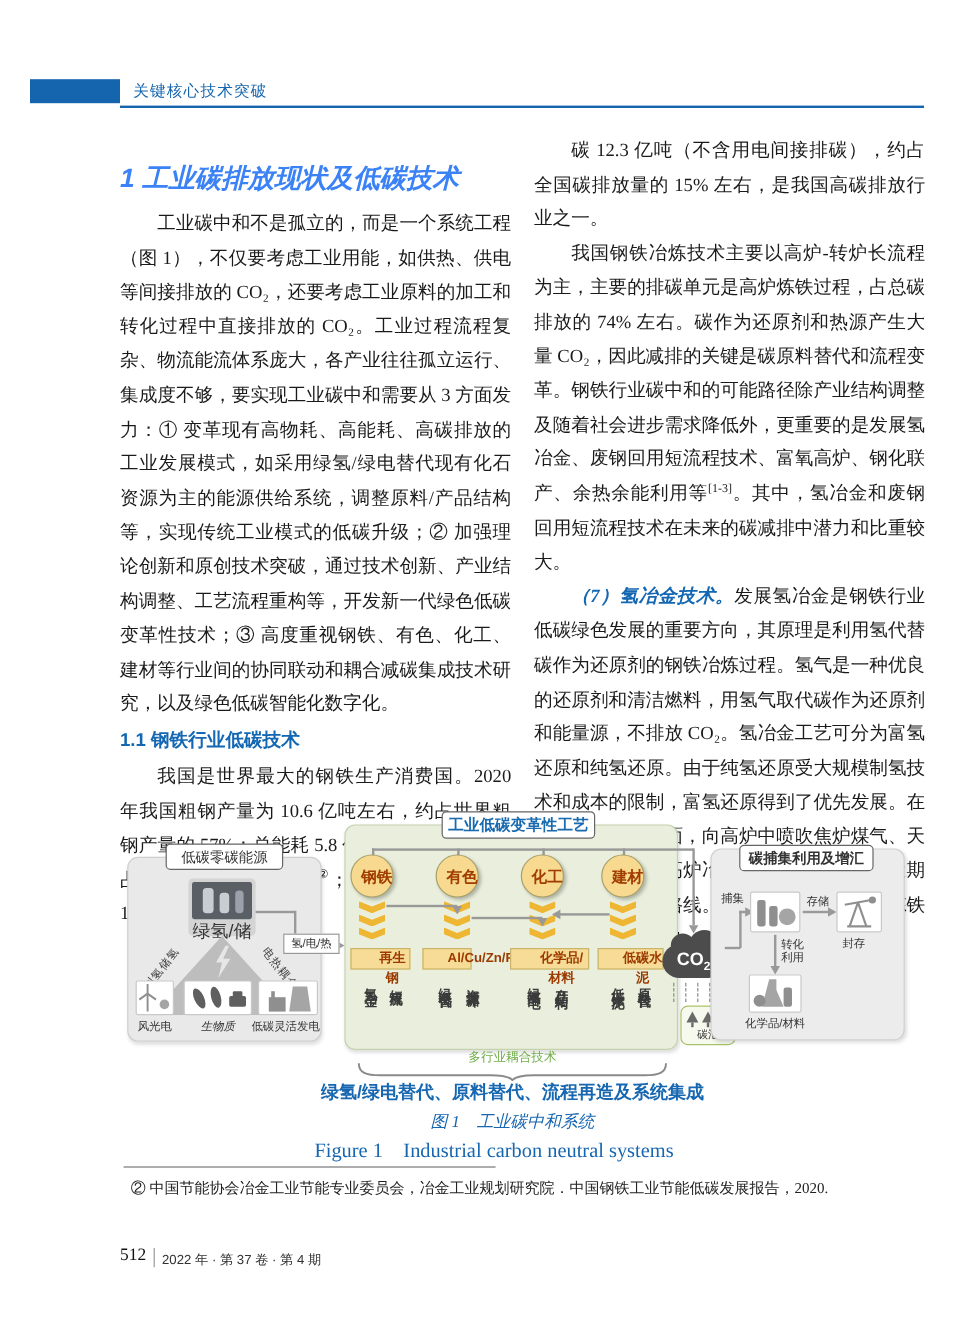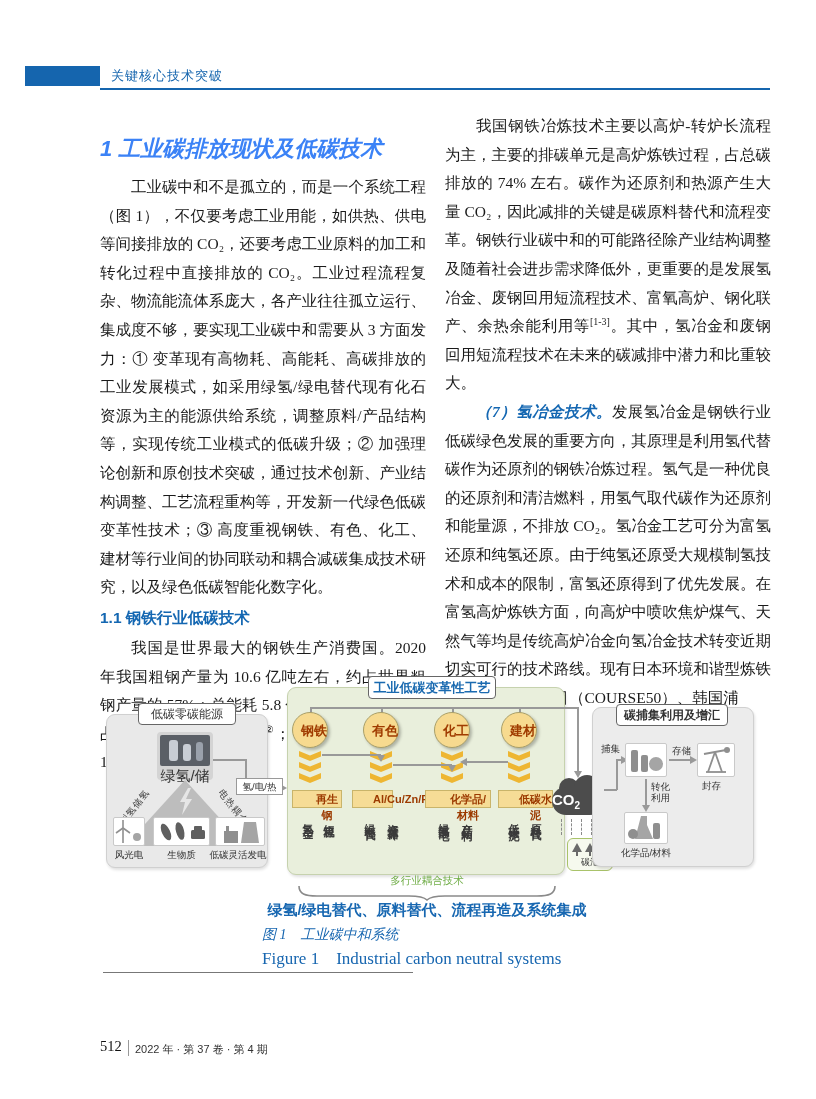--- a/index.html
+++ b/index.html
@@ -55,34 +55,34 @@
   .chev{width:22px;height:10px;background:#eeb632;margin-bottom:1px;
         clip-path:polygon(0 0,50% 45%,100% 0,100% 55%,50% 100%,0 55%);}
   .ybox{position:absolute;top:115px;height:18px;background:#f6dc96;border:1px solid #c9b46a;
         text-align:center;line-height:16px;font-size:11px;font-weight:bold;color:#9c3a00;padding-left:20px;}
   .vtxt{position:absolute;top:140px;writing-mode:vertical-rl;text-orientation:upright;
         font-size:11px;font-weight:600;color:#3a3a3a;letter-spacing:2px;}
   .cloud{position:absolute;left:452px;top:100px;width:52px;height:42px;}
   .cloud .c1{position:absolute;left:0;top:12px;width:52px;height:28px;border-radius:14px;background:#4c4c4c;}
   .cloud .c2{position:absolute;left:7px;top:3px;width:20px;height:20px;border-radius:50%;background:#4c4c4c;}
   .cloud .c3{position:absolute;left:22px;top:0;width:26px;height:26px;border-radius:50%;background:#4c4c4c;}
-  .cloud .txt{position:absolute;left:0;top:12px;width:52px;color:#fff;
+  .cloud .txt{position:absolute;left:0;top:12px;width:52px;text-align:center;color:#fff;
               font-weight:bold;font-size:15px;line-height:26px;}
   .dash{position:absolute;top:144px;height:16px;border-left:1.5px dashed #8a8a8a;}
   .sink{position:absolute;left:467px;top:163px;width:46px;height:33px;background:#f6f9ee;
         border:1.5px solid #a9c36a;border-radius:6px;text-align:center;}
   .sink .lbl{position:absolute;left:0;right:0;bottom:1px;font-size:9px;color:#333;}
   .imgbox{position:absolute;background:#fff;border:1px solid #c9c9c9;border-radius:2px;}
   .slbl{position:absolute;font-size:9.5px;color:#333;white-space:nowrap;}
   .brace-wrap{position:absolute;left:197px;top:210px;width:260px;height:16px;}
   .coupling{position:absolute;left:247px;top:199px;width:160px;text-align:center;
             font-size:10.5px;color:#70ad47;}
   .summary{position:absolute;left:162px;top:226px;width:330px;text-align:center;
            font-size:15px;font-weight:bold;color:#1767b1;}
-  .cap-cn{position:absolute;left:162px;top:251px;width:330px;
+  .cap-cn{position:absolute;left:162px;top:251px;width:330px;text-align:center;
           font-family:"Liberation Serif",serif;font-style:italic;font-size:14px;color:#1766b0;}
   .cap-en{position:absolute;left:162px;top:272px;width:330px;
           font-family:"Liberation Serif",serif;font-size:17px;color:#1766b0;}
   
   .fn-line{position:absolute;left:78px;top:972px;width:310px;height:1px;background:#777;}
   .fn{position:absolute;left:84px;top:981px;width:662px;font-size:12.5px;line-height:18px;color:#222;}
   .pageno{position:absolute;left:75px;top:1038px;font-size:14.5px;color:#111;}
   .foot-rule{position:absolute;left:103px;top:1040px;width:1px;height:16px;background:#999;}
   .issue{position:absolute;left:110px;top:1042px;font-size:11px;color:#333;font-family:"Liberation Sans",sans-serif;}
   svg{display:block;}
@@ -97,20 +97,21 @@
   <div class="hd-line"></div>
 
   <div class="col col-left">
     <div class="sec-title">1 工业碳排放现状及低碳技术</div>
     <p>工业碳中和不是孤立的，而是一个系统工程（图 1），不仅要考虑工业用能，如供热、供电等间接排放的 CO₂，还要考虑工业原料的加工和转化过程中直接排放的 CO₂。工业过程流程复杂、物流能流体系庞大，各产业往往孤立运行、集成度不够，要实现工业碳中和需要从 3 方面发力：① 变革现有高物耗、高能耗、高碳排放的工业发展模式，如采用绿氢/绿电替代现有化石资源为主的能源供给系统，调整原料/产品结构等，实现传统工业模式的低碳升级；② 加强理论创新和原创技术突破，通过技术创新、产业结构调整、工艺流程重构等，开发新一代绿色低碳变革性技术；③ 高度重视钢铁、有色、化工、建材等行业间的协同联动和耦合减碳集成技术研究，以及绿色低碳智能化数字化。</p>
     <div class="subsec-title">1.1 钢铁行业低碳技术</div>
     <p><span>我国是世界最大的钢铁生产消费国。2020 年我国粗钢产量为 10.6 亿吨左右，约占世界粗钢产量的 57%；总能耗 5.8 亿吨标准煤左右，约占全国总能耗的 11.6%</span><sup>②</sup><span>；总二氧化碳排放约 14.5 亿吨，其中直接排</span></p>
   </div>
 
   <div class="col col-right">
+    <p>碳 12.3 亿吨（不含用电间接排碳），约占全国碳排放量的 15% 左右，是我国高碳排放行业之一。</p>
     <p><span>我国钢铁冶炼技术主要以高炉-转炉长流程为主，主要的排碳单元是高炉炼铁过程，占总碳排放的 74% 左右。碳作为还原剂和热源产生大量 CO₂，因此减排的关键是碳原料替代和流程变革。钢铁行业碳中和的可能路径除产业结构调整及随着社会进步需求降低外，更重要的是发展氢冶金、废钢回用短流程技术、富氧高炉、钢化联产、余热余能利用等</span><sup>[1-3]</sup><span>。其中，氢冶金和废钢回用短流程技术在未来的碳减排中潜力和比重较大。</span></p>
     <p><span class="lead-blue">（7）氢冶金技术。</span><span>发展氢冶金是钢铁行业低碳绿色发展的重要方向，其原理是利用氢代替碳作为还原剂的钢铁冶炼过程。氢气是一种优良的还原剂和清洁燃料，用氢气取代碳作为还原剂和能量源，不排放 CO₂。氢冶金工艺可分为富氢还原和纯氢还原。由于纯氢还原受大规模制氢技术和成本的限制，富氢还原得到了优先发展。在富氢高炉炼铁方面，向高炉中喷吹焦炉煤气、天然气等均是传统高炉冶金向氢冶金技术转变近期切实可行的技术路线。现有日本环境和谐型炼铁工艺技术开发项目（COURSE50）、韩国浦</span></p>
   </div>
 
   <div class="fig">
 
     <div class="panel p-left"></div>
     <div class="t-box t-left">低碳零碳能源</div>
 
     <div class="h2box">
@@ -153,21 +154,21 @@
     <div class="ibox" style="left:115px;width:50px;">
       <svg width="48" height="27" viewBox="0 0 48 27">
         <g fill="#8f8f8f">
           <path d="M28,4 L40,4 L43,25 L25,25 Z" fill="#a5a5a5"></path>
           <rect x="8" y="13" width="14" height="12"></rect>
           <rect x="10" y="8" width="3" height="6"></rect>
         </g>
       </svg>
     </div>
     <div class="ilbl" style="left:6px;width:46px;">风光电</div>
-    <div class="ilbl" style="left:53px;width:57px;">生物质</div>
+    <div class="ilbl" style="left:53px;width:57px;font-style:italic;">生物质</div>
     <div class="ilbl" style="left:104px;width:68px;">低碳灵活发电</div>
 
     <div class="gline" style="left:113px;top:84px;width:33px;height:1.5px;"></div>
     <div class="gline" style="left:145px;top:84px;width:1.5px;height:29px;"></div>
     <div class="gline" style="left:145px;top:112px;width:37px;height:1.5px;"></div>
     <div class="arr-r" style="left:180px;top:109px;"></div>
     <div class="flowlbl">氢/电/热</div>
 
     <div class="panel p-mid"></div>
     <div class="t-box t-mid">工业低碳变革性工艺</div>
@@ -310,18 +311,19 @@
       <svg width="260" height="16" viewBox="0 0 260 16">
         <path d="M2,1 C2,9 8,11 20,11 L112,11 C122,11 127,12 130,15 C133,12 138,11 148,11 L240,11 C252,11 258,9 258,1" stroke="#8a8a8a" stroke-width="1.6" fill="none"></path>
       </svg>
     </div>
     <div class="summary">绿氢/绿电替代、原料替代、流程再造及系统集成</div>
     <div class="cap-cn">图 1　工业碳中和系统</div>
     <div class="cap-en">Figure 1　Industrial carbon neutral systems</div>
   </div>
 
   <div class="fn-line"></div>
+  <div class="fn">② 中国节能协会冶金工业节能专业委员会，冶金工业规划研究院．中国钢铁工业节能低碳发展报告，2020.</div>
 
   <div class="pageno">512</div>
   <div class="foot-rule"></div>
   <div class="issue">2022 年 · 第 37 卷 · 第 4 期</div>
 
 </div>
 
 </body></html>

